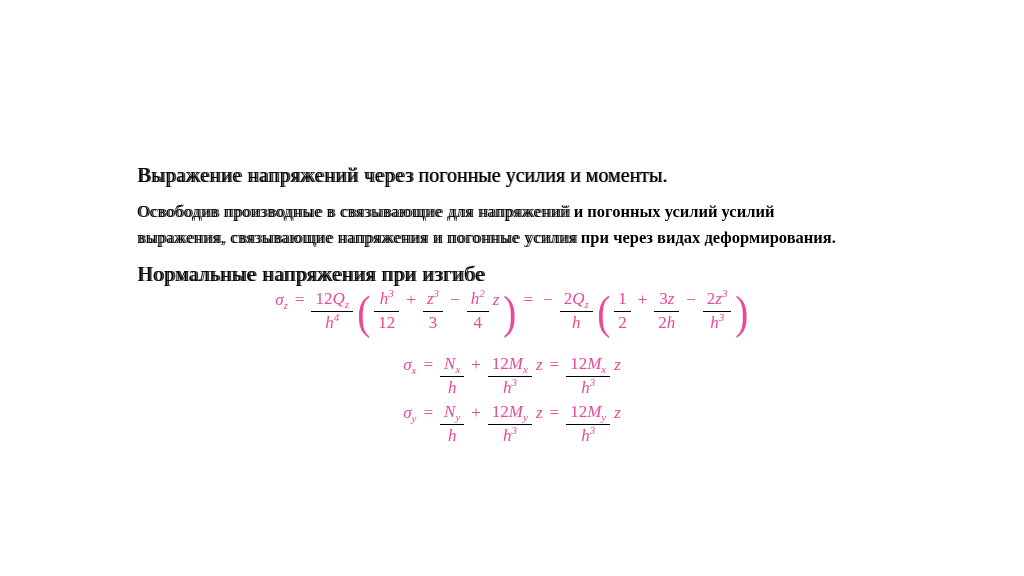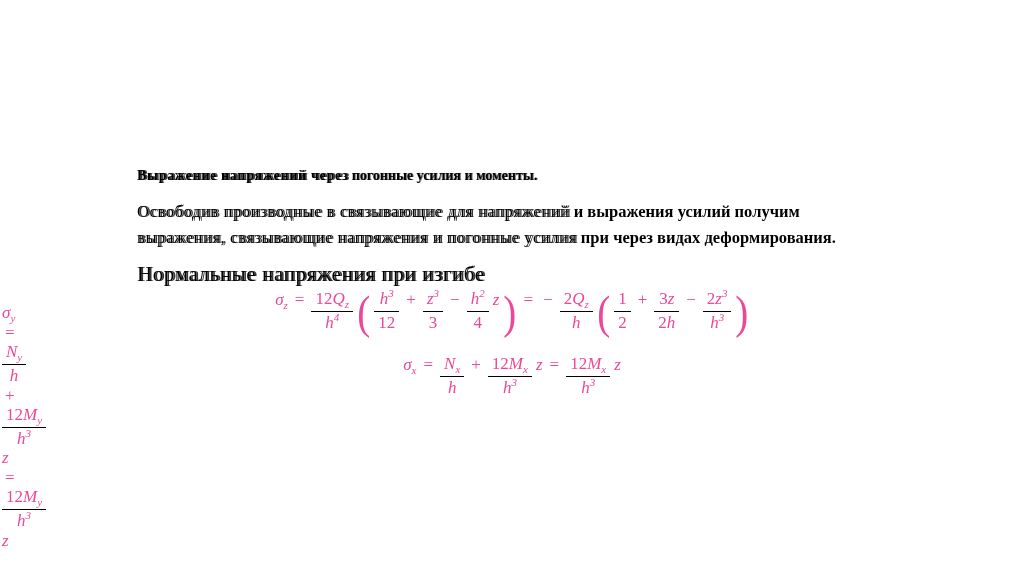--- a/index.html
+++ b/index.html
@@ -3,37 +3,37 @@
 <meta charset="utf-8">
 <style>
   * { margin:0; padding:0; box-sizing:border-box; }
   html,body { background:#888; }
   .slide {
     position:relative; width:1024px; height:576px;
     background:#ffffff; overflow:hidden;
     font-family:"Liberation Serif", serif; color:#000;
   }
   .textblock { position:absolute; left:137px; top:165px; width:772px; }
-  .title { font-size:14px; font-weight:700; line-height:21px; }
+  .title { font-size:20px; font-weight:400; line-height:21px; }
   .ghost-title { text-shadow:1.8px 0 0 rgba(0,0,0,0.75); letter-spacing:0.7px; }
   .ghost-title-rest { text-shadow:1px 0 0 rgba(0,0,0,0.55); }
   .para { margin-top:13px; font-size:16.5px; line-height:26px; }
   .ghost { font-weight:400; text-shadow:1.8px 0 0 rgba(0,0,0,0.78); letter-spacing:0.6px; }
   .boldrun { font-weight:700; }
   .subhead { margin-top:11px; font-size:21px; }
 
   .formulas { position:absolute; top:290px; left:0; width:100%; }
   .math {
     display:flex; justify-content:center; align-items:flex-start;
     font-family:"Liberation Serif", serif; font-style:italic;
     font-size:17px; color:#ec4899;
   }
   .math-row1 { height:60px; margin-bottom:5px; }
   .math-row2 { height:48px; }
-  .math-row3 { height:48px;flex-direction:column; }
+  .math-row3 { height:48px; }
   .math .rm { font-style:normal; }
   .math sub, .math sup { font-size:11px; font-style:italic; line-height:0; }
   .math .sym { margin:0 2px; }
   .math .op { font-style:normal; margin:0 5px; }
   .math .frac { display:inline-block; text-align:center; margin:0 2px; }
   .math .num { display:block; padding:0 4px 2px; border-bottom:1.4px solid #000; line-height:1.1;font-family:Liberation Serif, serif; }
   .math .den { display:block; padding:2px 4px 0; line-height:1.1; }
   .math .paren {
     font-style:normal; font-weight:300; font-size:46px; line-height:1;
     margin:0 1px; transform:scaleX(0.85);
@@ -45,21 +45,21 @@
 <div class="slide">
 
   <div class="textblock">
 
     <div class="title">
       <span class="ghost-title">Выражение напряжений через</span><span class="ghost-title-rest"> погонные усилия и моменты.</span>
     </div>
 
     <div class="para">
       <div>
-        <span class="ghost">Освободив производные в связывающие для напряжений</span><span class="boldrun"> и выражения усилий получим</span>
+        <span class="ghost">Освободив производные в связывающие для напряжений</span><span class="boldrun"> и погонных усилий усилий</span>
       </div>
       <div>
         <span class="ghost">выражения, связывающие напряжения и погонные усилия</span><span class="boldrun"> при через видах деформирования.</span>
       </div>
     </div>
 
     <div class="subhead">
       <span class="ghost">Нормальные напряжения при изгибе</span>
     </div>
 

